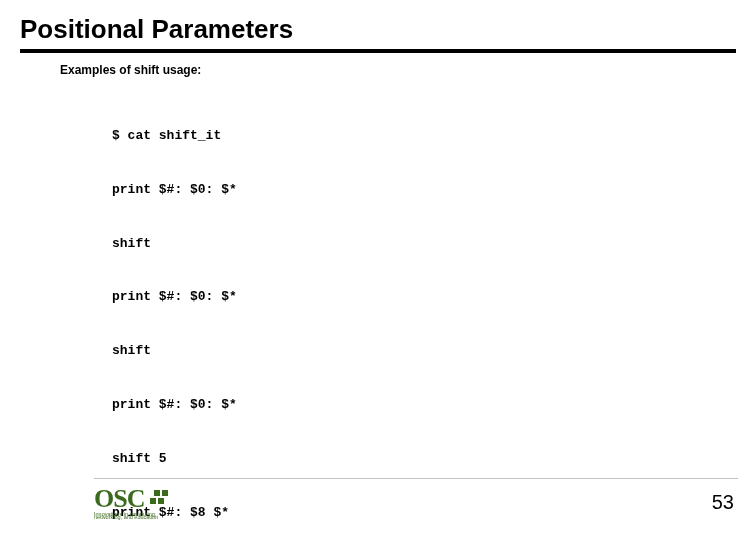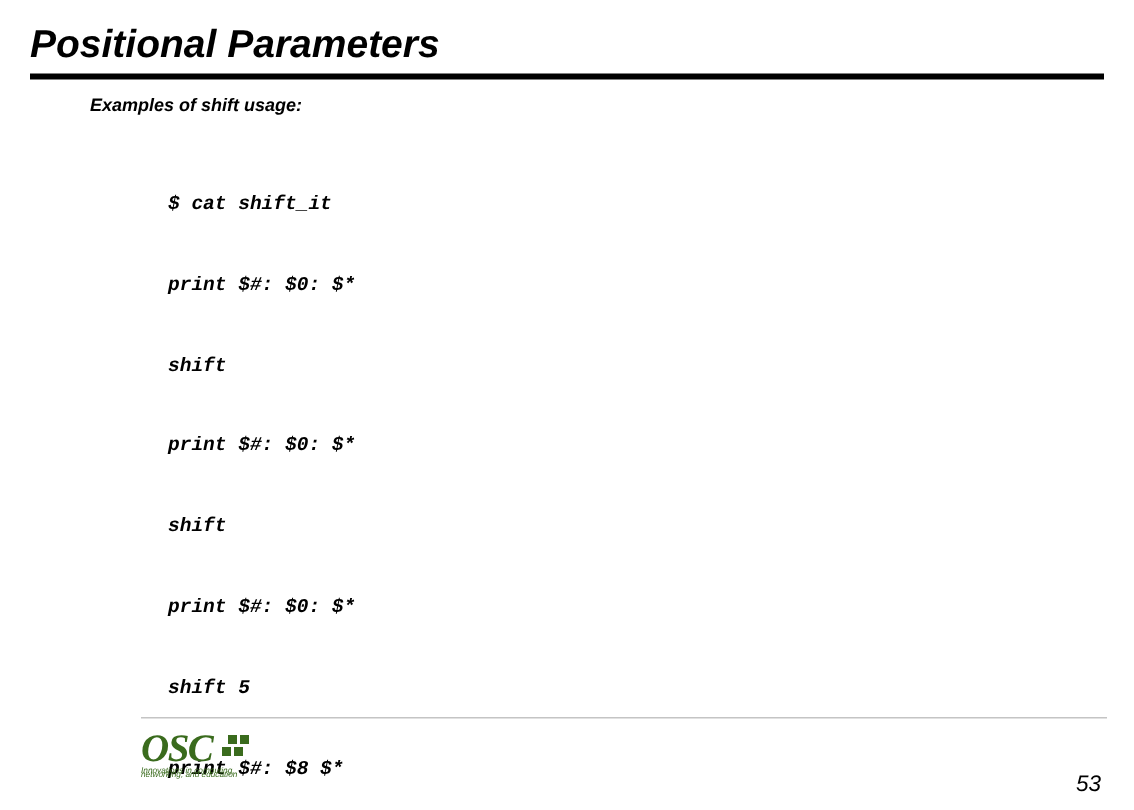--- a/index.html
+++ b/index.html
@@ -1,23 +1,23 @@
 <!DOCTYPE html>
 <html><head>
 <meta charset="utf-8">
 <style>
   * { margin: 0; padding: 0; box-sizing: border-box; }
   html, body { width: 756px; height: 540px; background: #fff; font-family: Arial, Helvetica, sans-serif; position: relative; color: #000; }
-  .slide { width: 756px; height: 540px; position: relative; padding: 14px 20px 0 20px; font-style: italic; }
+  .slide { width: 756px; height: 540px; position: relative; padding: 14px 20px 0 20px; }
   .title { font-size: 26px; font-weight: 700; border-bottom: 4px solid #000; padding-bottom: 4px; margin-bottom: 10px; }
   .subtitle { font-size: 12px; font-weight: 700; margin-left: 40px; margin-bottom: 14px; }
   .code { font-family: "Courier New", Courier, monospace; font-size: 13px; font-weight: 700; white-space: pre; margin-left: 92px; line-height: 1.38; }
   .footer { position: absolute; left: 0; bottom: 0; width: 100%; height: 62px; }
   .rule { position: absolute; top: 0; left: 94px; right: 18px; height: 1px; background: #c4c4c4; }
-  .pgnum { position: absolute; right: 22px; top: 36px; font-size: 15px; }
+  .pgnum { position: absolute; right: 22px; top: 13px; font-size: 20px; }
   .logo { position: absolute; left: 94px; top: 6px; }
   .logo-main { display: flex; align-items: center; gap: 6px; }
   .logo-letters { font-family: Georgia, "Times New Roman", serif; font-size: 26px; font-weight: 700; color: #3a6b1d; letter-spacing: -1px; }
   .logo-squares { position: relative; width: 18px; height: 22px; display: inline-block; }
   .sq { position: absolute; width: 6px; height: 6px; background: #3a6b1d; }
   .logo-tag { font-size: 5.5px; color: #3a6b1d; line-height: 1.1; margin-top: -3px; }
 </style>
 </head>
 <body>
 

